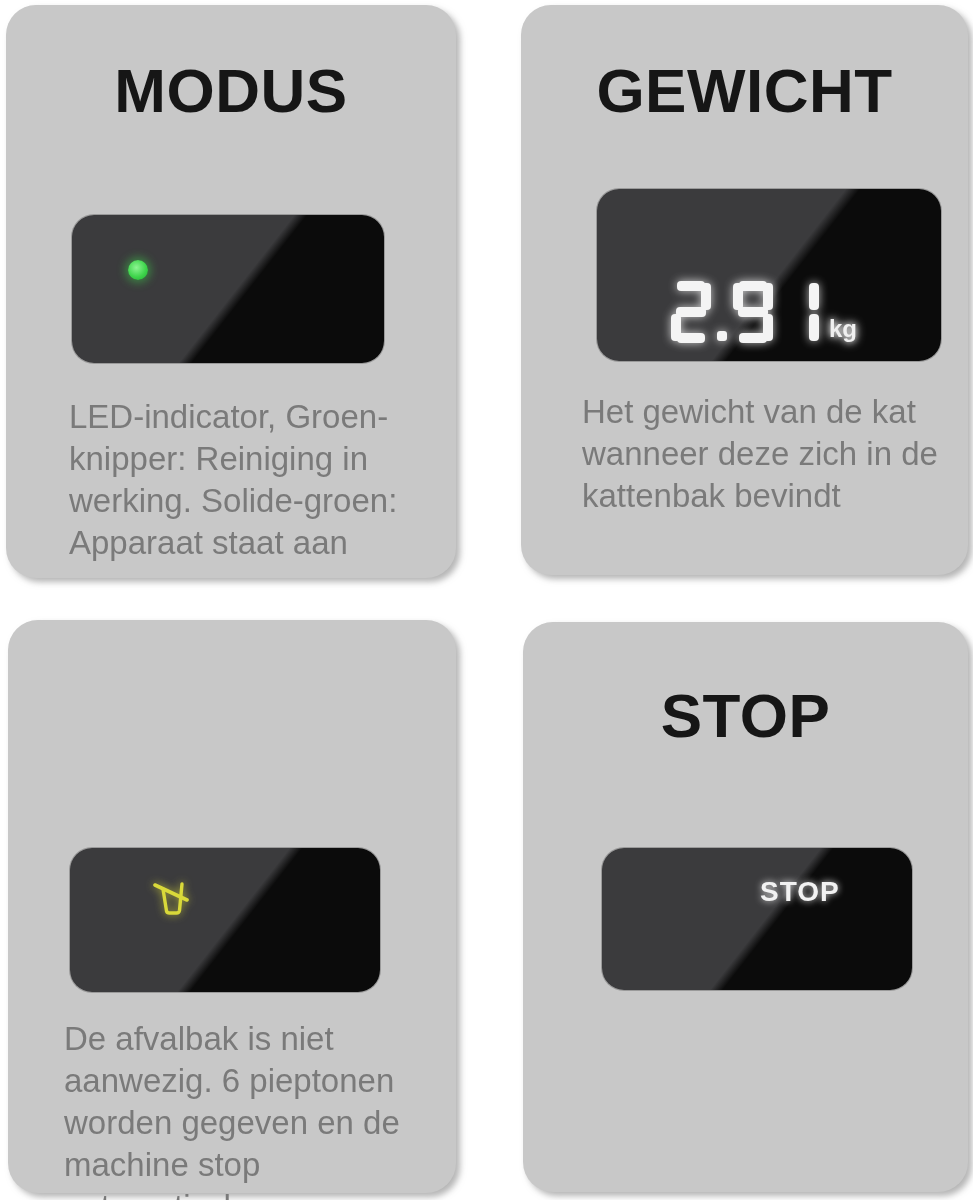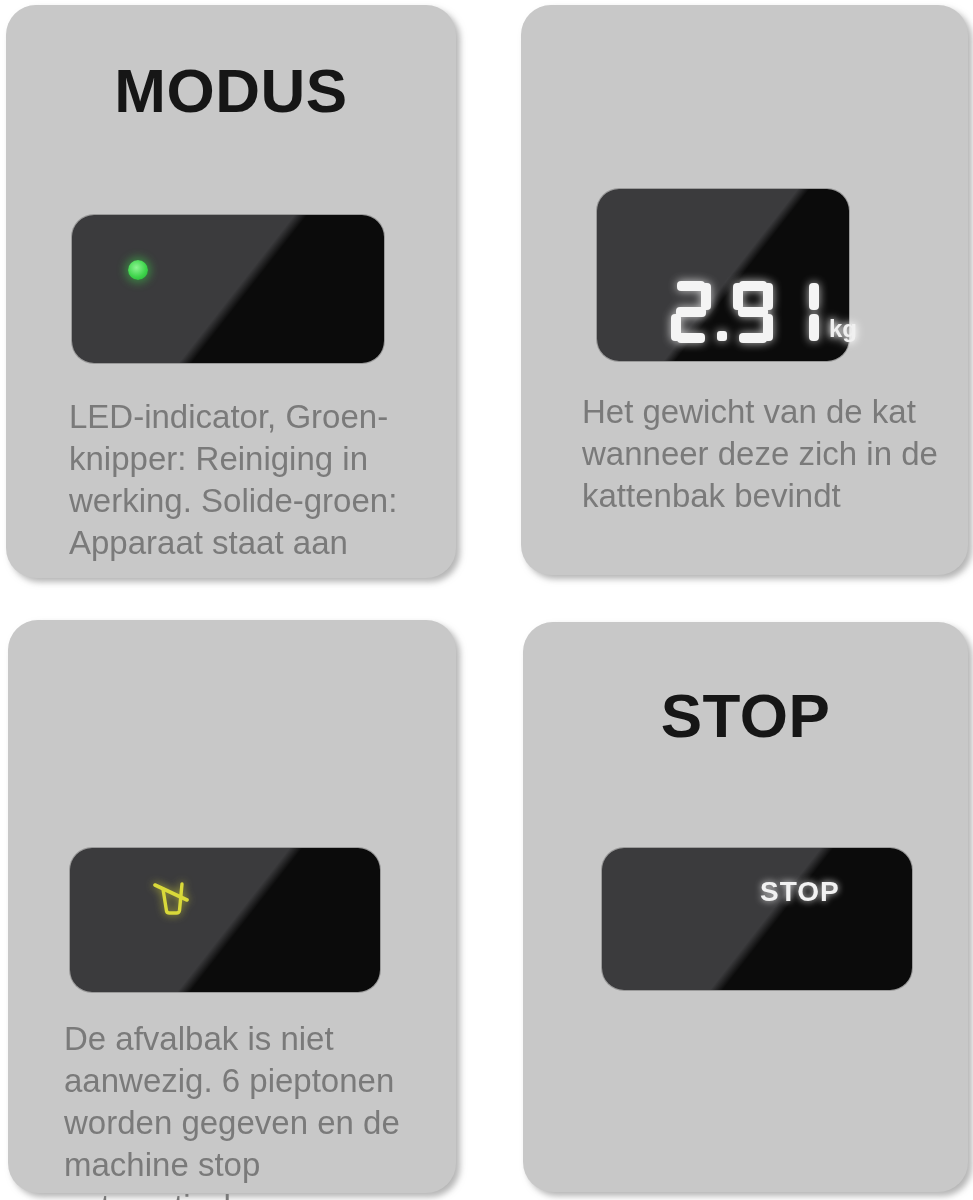--- a/index.html
+++ b/index.html
@@ -29,21 +29,21 @@
   }
   .card-bottom h2 { top:63px; }
 
   .display {
     position:absolute;
     border-radius:22px;
     background:linear-gradient(128deg, #3b3b3d 52%, #0b0b0b 55%);
     box-shadow:0 0 0 1px rgba(70,70,70,0.35);
   }
   #card-modus    .display { left:66px; top:210px; width:312px; height:148px; }
-  #card-gewicht  .display { left:76px; top:184px; width:252px; height:172px; }
+  #card-gewicht  .display { left:76px; top:184px; width:344px; height:172px; }
   #card-afvalbak .display { left:62px; top:228px; width:310px; height:144px; }
   #card-stop     .display { left:79px; top:226px; width:310px; height:142px; }
 
   .led {
     position:absolute; left:56px; top:45px;
     width:20px; height:20px; border-radius:50%;
     background:radial-gradient(circle at 42% 38%, #8df492 0%, #3ed44b 55%, #22a832 100%);
     box-shadow:0 0 9px 3px rgba(62,212,75,0.45);
   }
 
@@ -94,20 +94,21 @@
   <div class="display">
     <span class="led"></span>
   </div>
   <p class="desc">LED-indicator, Groen-
 knipper: Reiniging in
 werking. Solide-groen:
 Apparaat staat aan</p>
 </section>
 
 <section class="card card-top" id="card-gewicht">
+  <h2>GEWICHT</h2>
   <div class="display">
     <div class="weight-row">
       <span class="weight-digits" style="display:flex;gap:6px;align-items:flex-end;">
           <svg width="40" height="62" viewBox="0 0 40 62">
             <rect x="6" y="0" width="28" height="10" rx="4" fill="#f4f4f4"></rect>
             <rect x="30" y="2" width="10" height="27" rx="4" fill="#f4f4f4"></rect>
             <rect x="5" y="26" width="30" height="10" rx="4" fill="#f4f4f4"></rect>
             <rect x="0" y="33" width="10" height="27" rx="4" fill="#f4f4f4"></rect>
             <rect x="6" y="52" width="28" height="10" rx="4" fill="#f4f4f4"></rect>
           </svg>

